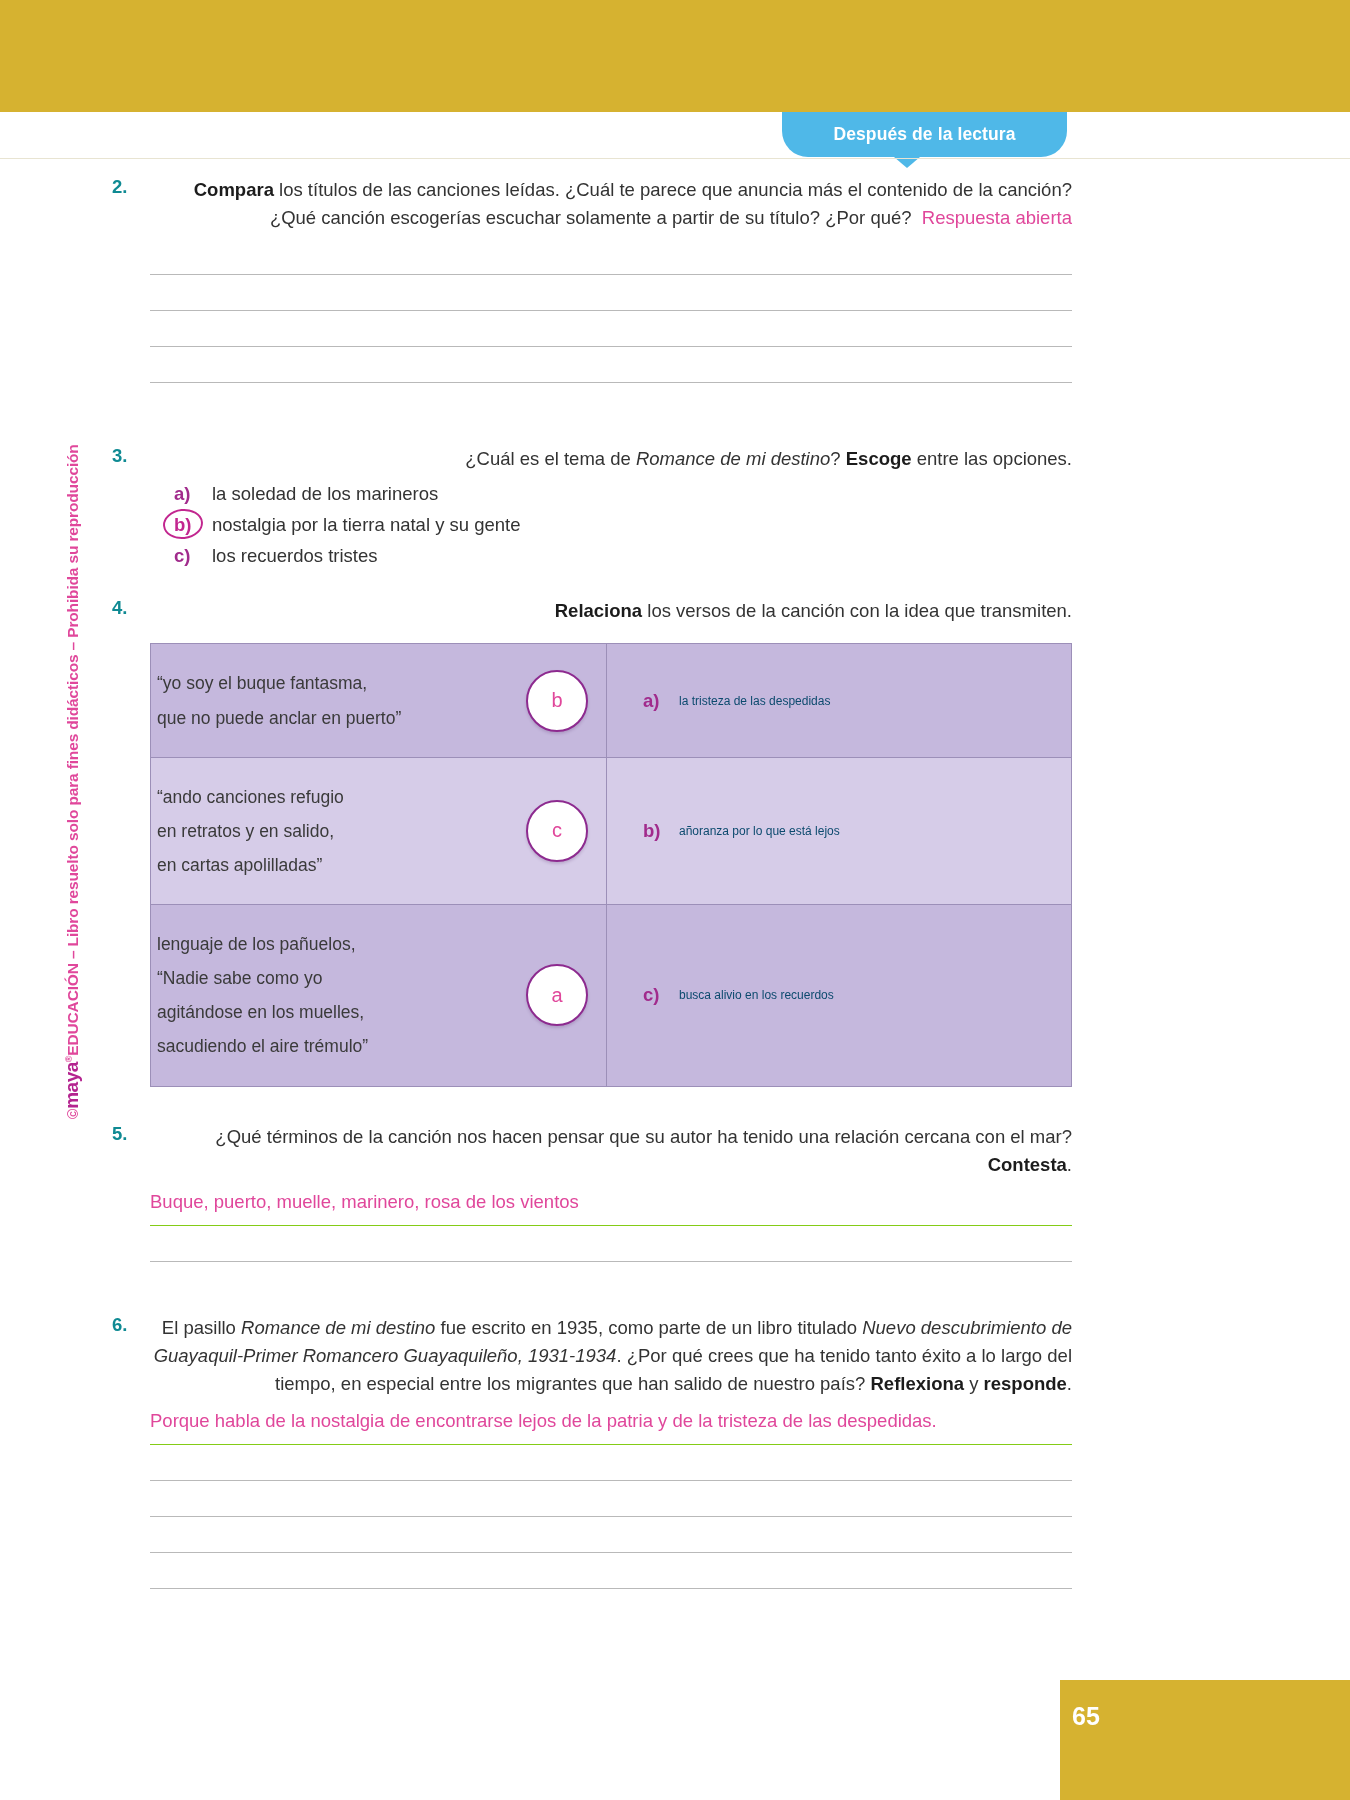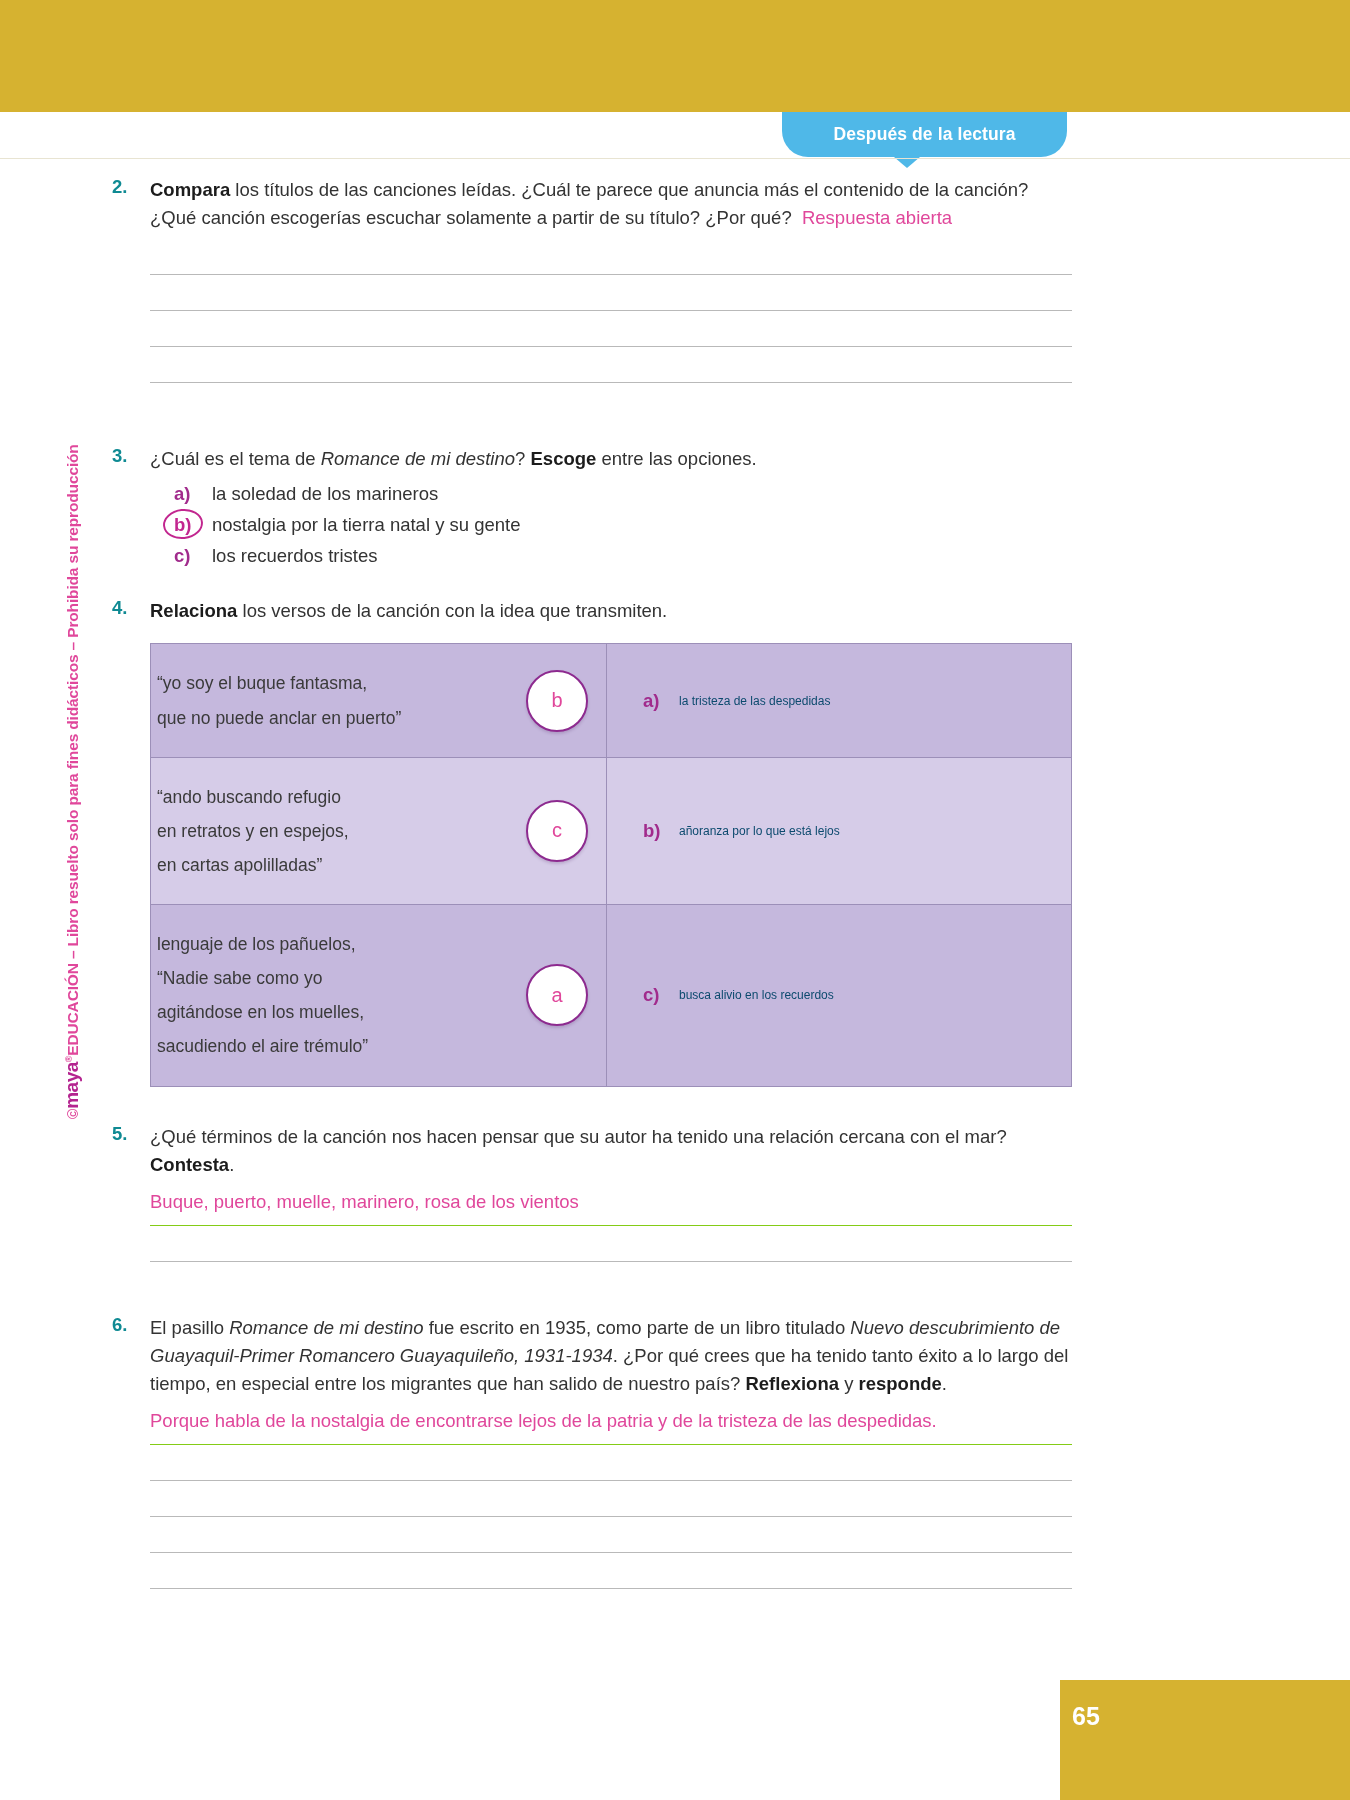--- a/index.html
+++ b/index.html
@@ -112,20 +112,21 @@
     font-size: 18.5px;
     font-weight: bold;
     color: #0f8a93;
   }
 
   .q-body {
     margin-left: 38px;
     font-size: 18.5px;
     color: #333333;
     line-height: 1.52;
+    text-align: right;
   }
 
   .q-body b, .bold { font-weight: bold; color: #1c1c1c; }
   .q-body i, .ital { font-style: italic; }
 
   .answer-ink {
     color: #e0479b;
     font-size: 18.5px;
   }
   .answer-ink-u {
@@ -344,22 +345,22 @@
             </div>
           </div>
           <div class="mcell mcell-right">
             <span class="ridea-letter">a)</span>
             <span class="ridea-text">la tristeza de las despedidas</span>
           </div>
         </div>
 
         <div class="match-row shade-b">
           <div class="mcell mcell-left">
-            <div class="verse-line">“ando buscando refugio</div>
-            <div class="verse-line">en retratos y en espejos,</div>
+            <div class="verse-line">“ando canciones refugio</div>
+            <div class="verse-line">en retratos y en salido,</div>
             <div class="verse-line">en cartas apolilladas”</div>
             <div class="match-circle">
               <span>c</span>
             </div>
           </div>
           <div class="mcell mcell-right">
             <span class="ridea-letter">b)</span>
             <span class="ridea-text">añoranza por lo que está lejos</span>
           </div>
         </div>

